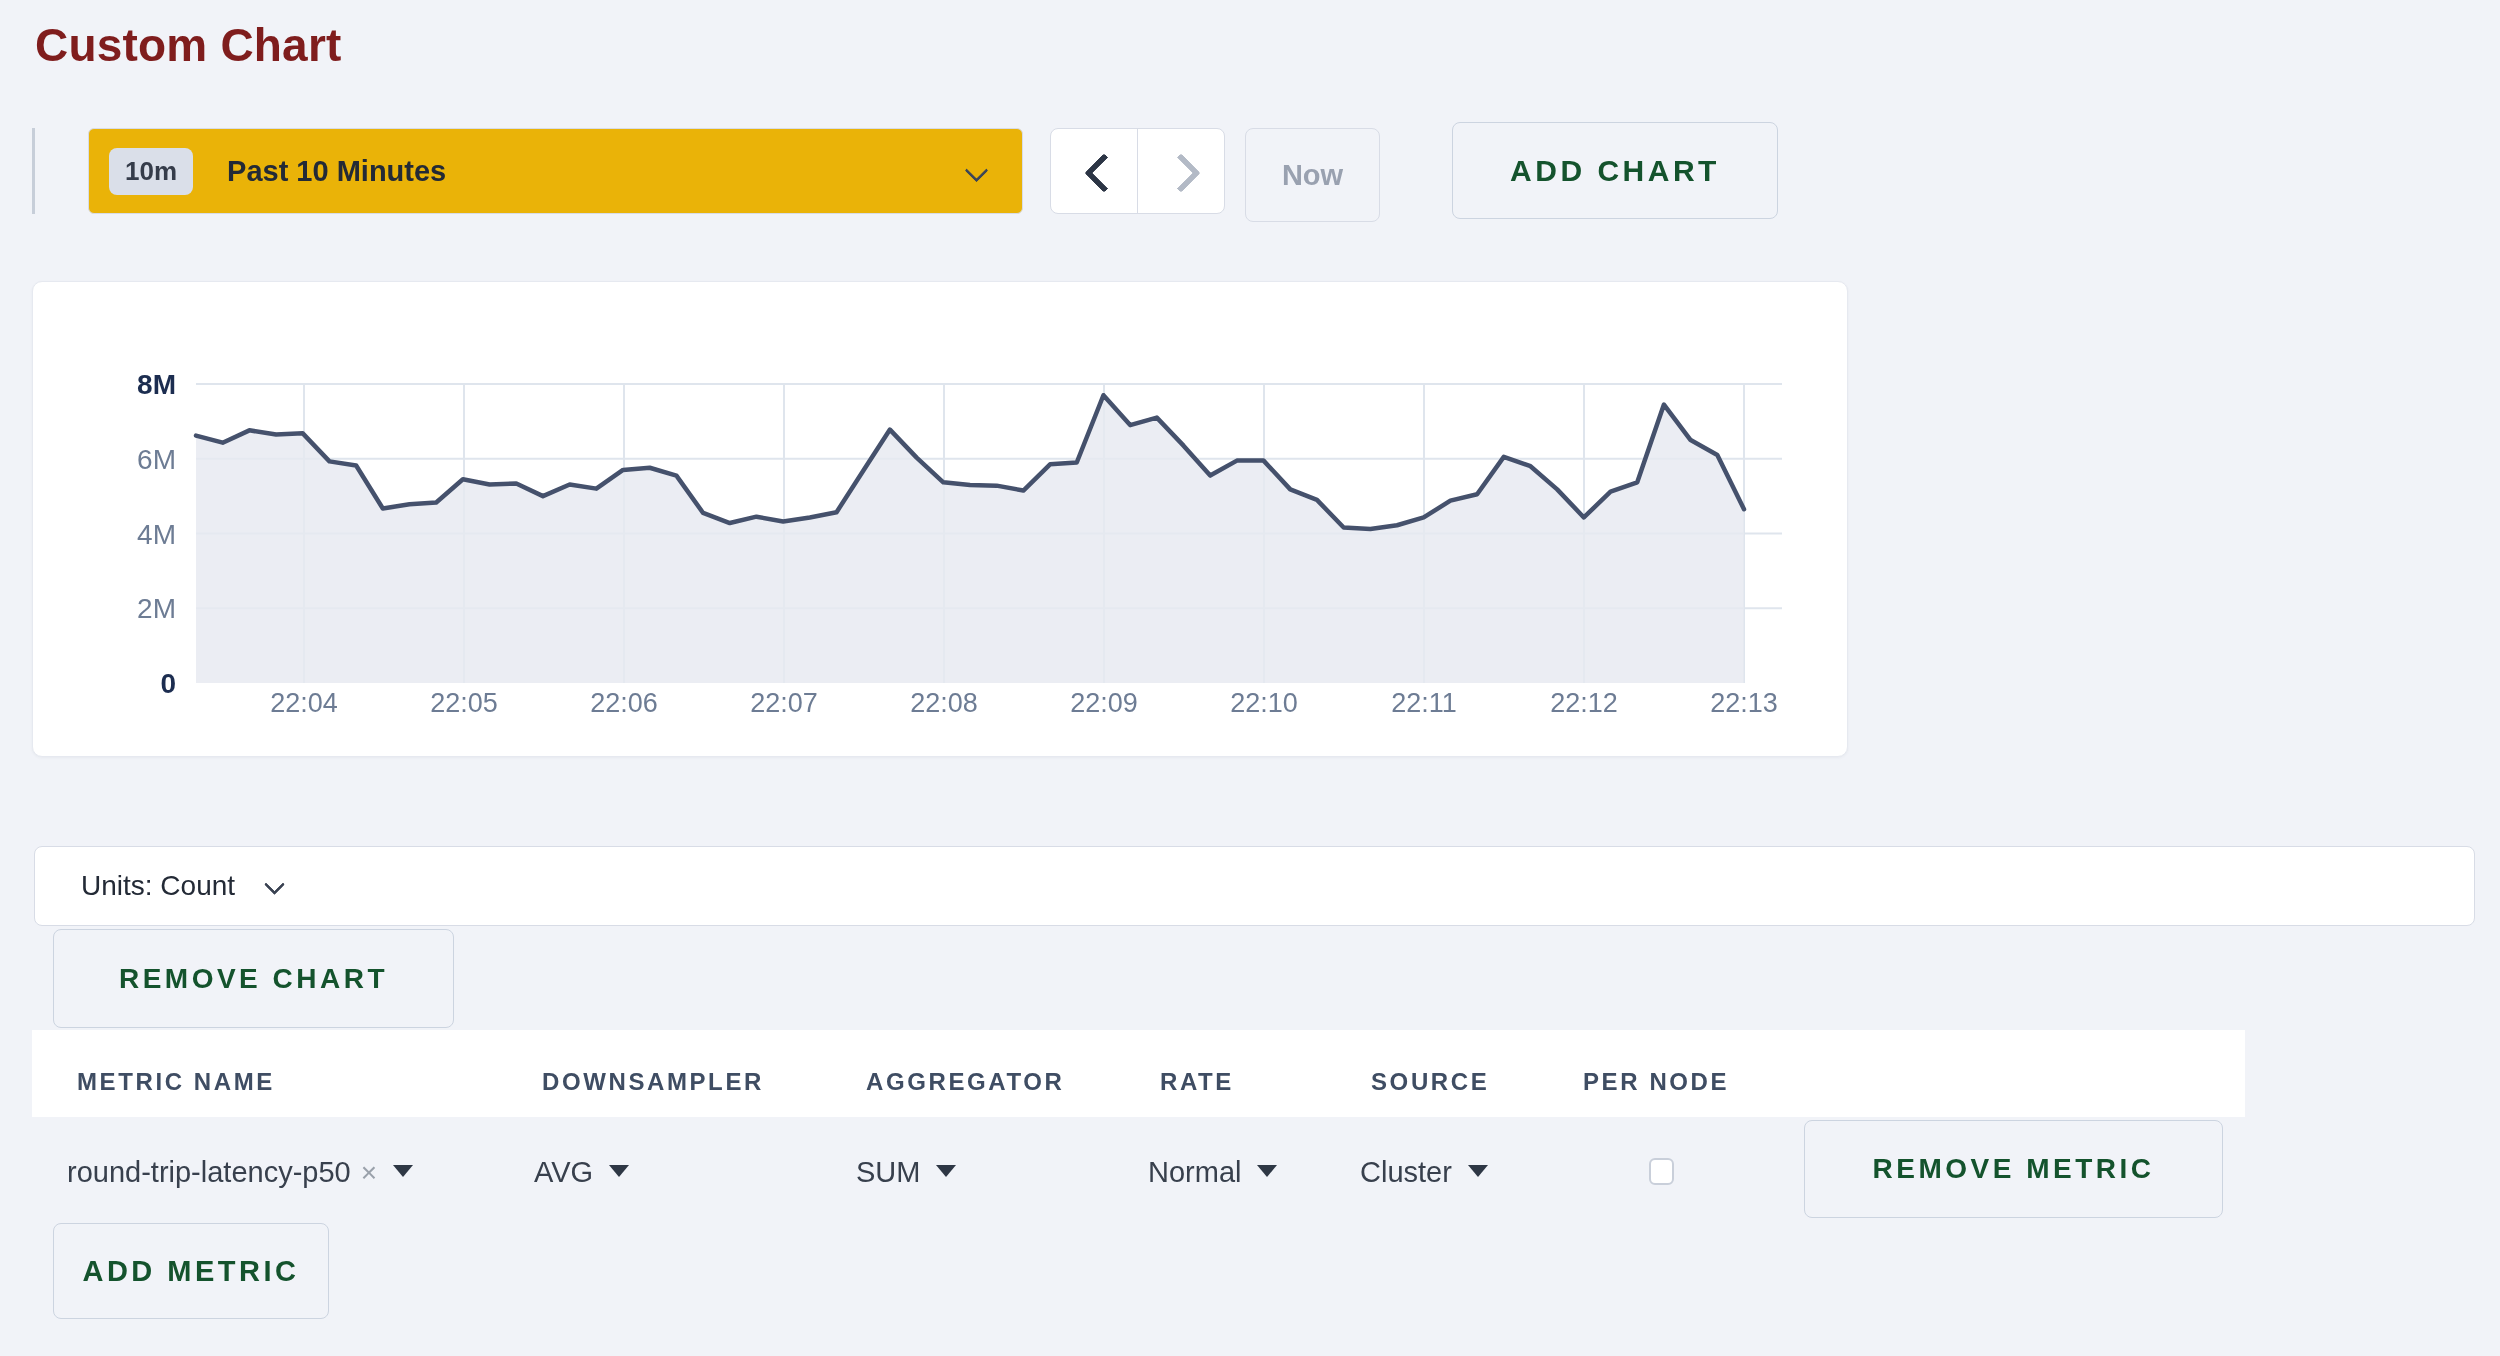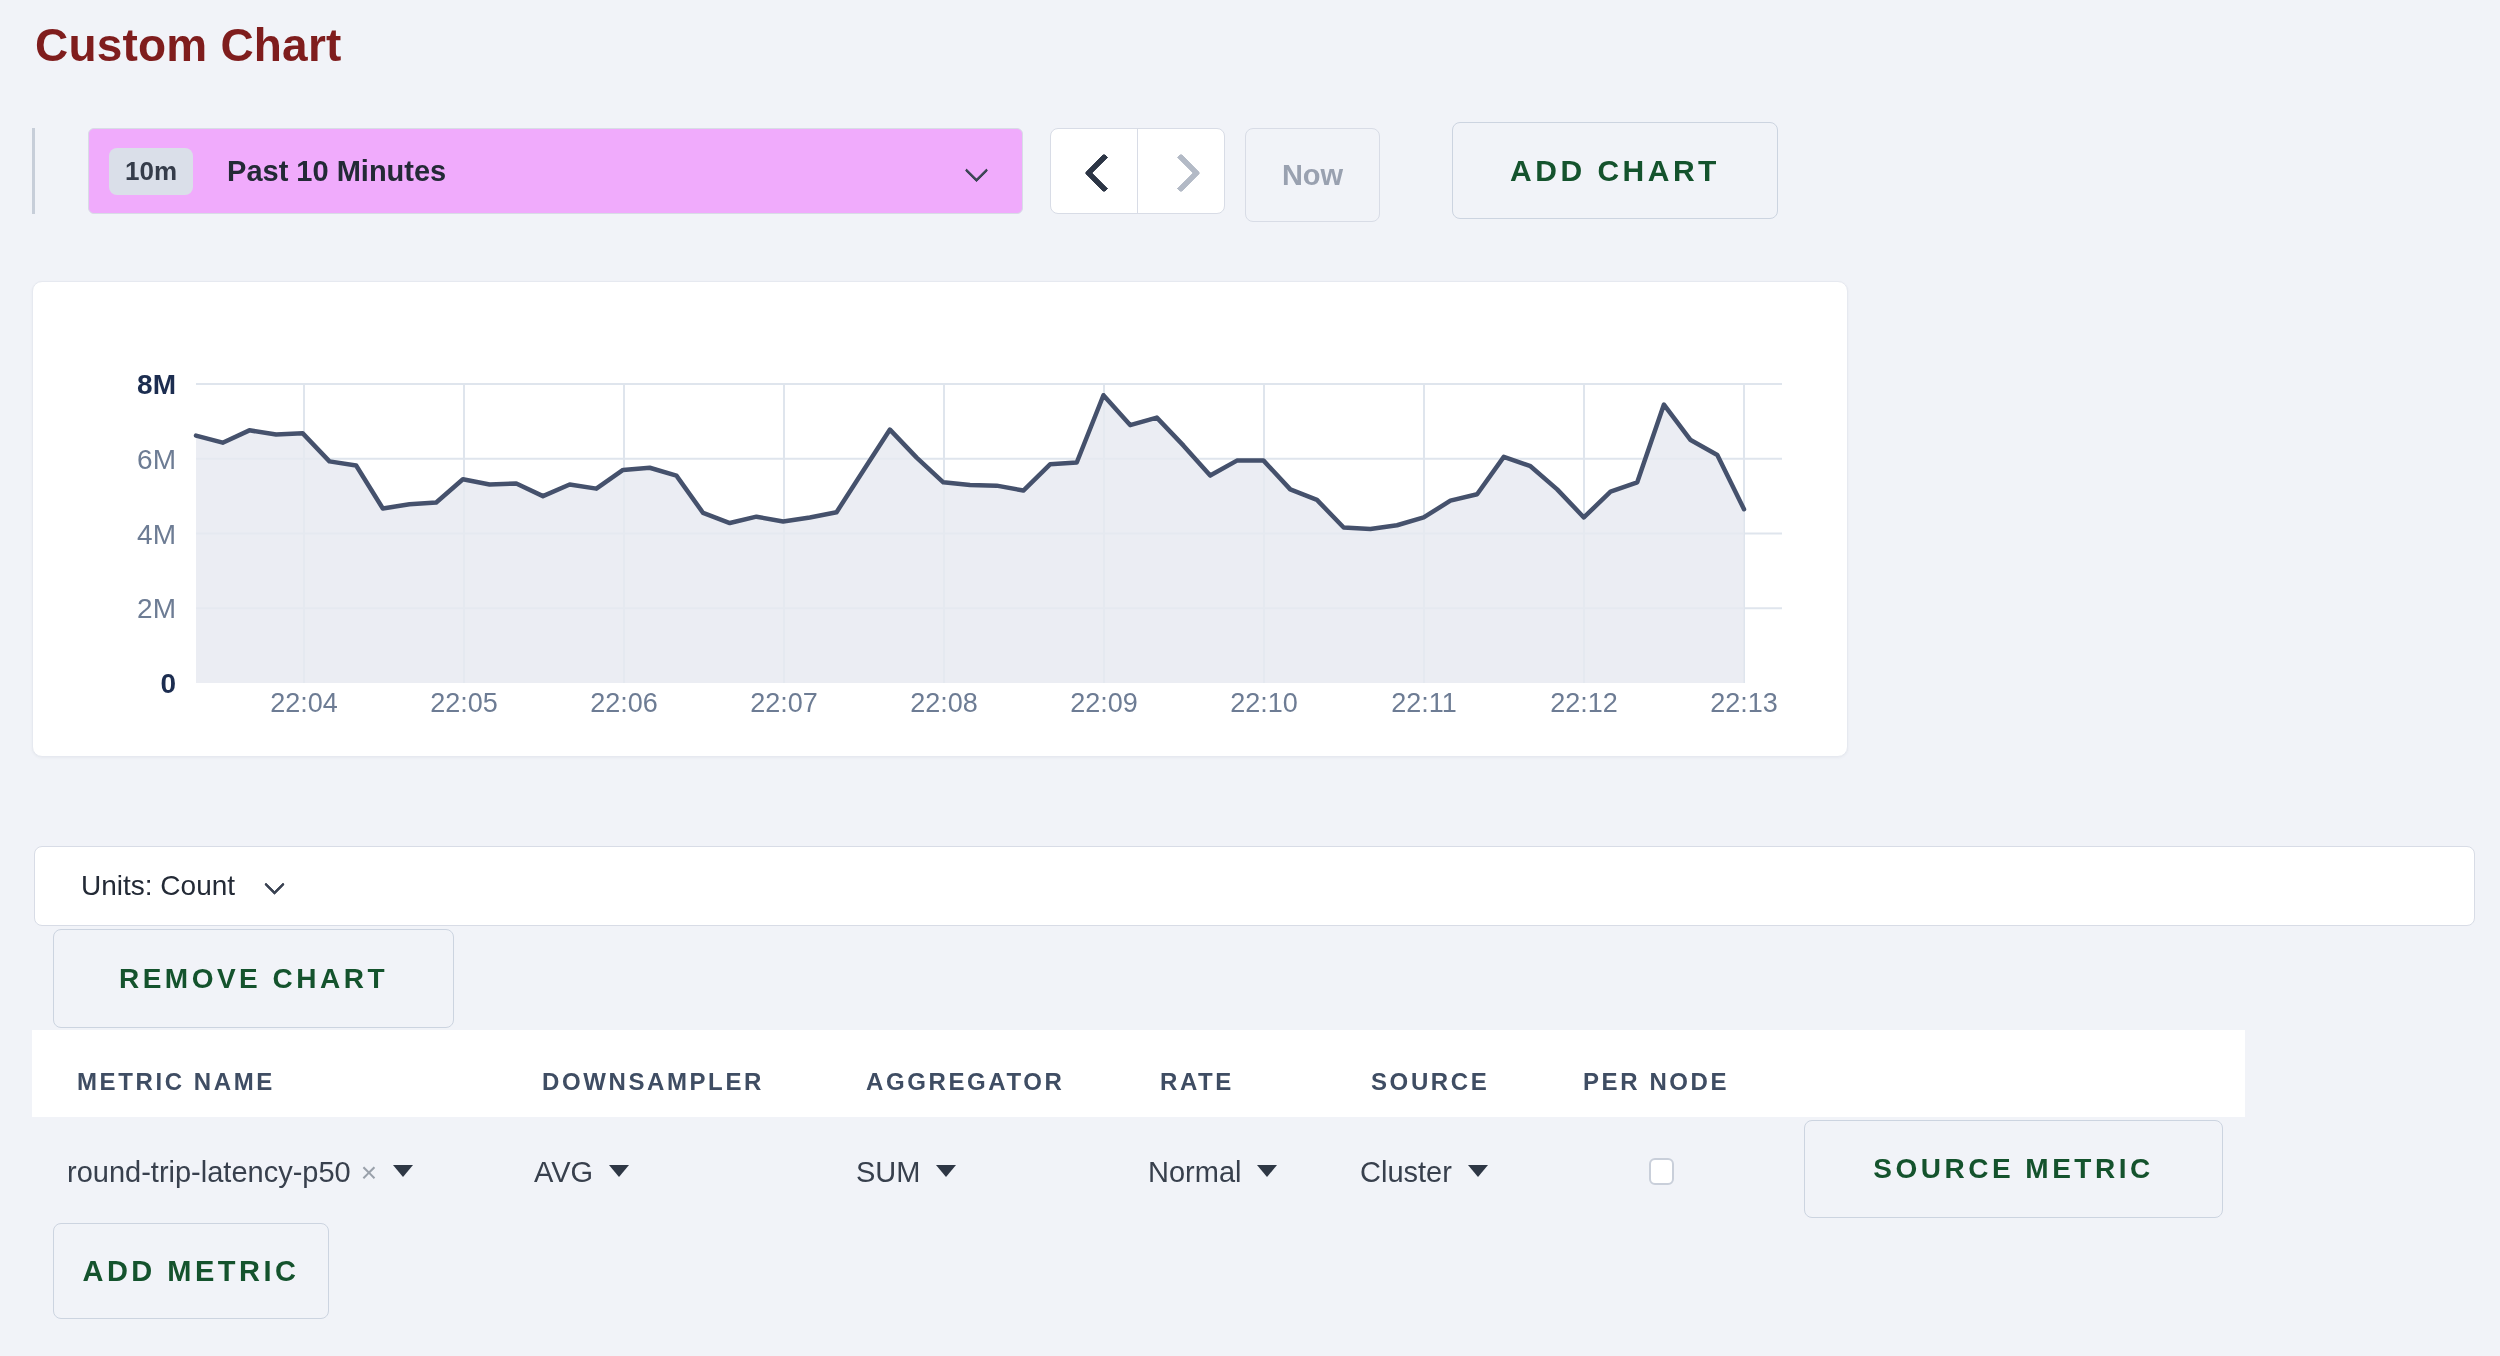--- a/index.html
+++ b/index.html
@@ -12,21 +12,21 @@
   .abs{position:absolute;}
 
   
   .page-title{
     left:35px;top:18px;font-size:46px;font-weight:700;color:#7f1d1d;letter-spacing:.2px;
   }
 
   
   .accent-bar{left:32px;top:128px;width:3px;height:86px;background:#c7ced9;}
   .time-select{
-    left:88px;top:128px;width:935px;height:86px;background:#f0abfc;
+    left:88px;top:128px;width:935px;height:86px;background:#eab308;
     border:1px solid #d8dce6;border-radius:6px;display:flex;align-items:center;
     box-sizing:border-box;cursor:pointer;
   }
   .range-badge{
     margin-left:20px;background:#dadfe9;border-radius:8px;padding:8px 16px;
     font-size:26px;font-weight:700;color:#353c4a;
   }
   .range-label{margin-left:34px;font-size:29px;font-weight:700;color:#232a36;}
   .chev-down{
     margin-left:auto;margin-right:34px;width:22px;height:22px;position:relative;
@@ -192,14 +192,14 @@
   <span>SUM</span><span class="caret"></span>
 </div>
 <div class="abs metric-row-text" style="left:1148px">
   <span>Normal</span><span class="caret"></span>
 </div>
 <div class="abs metric-row-text" style="left:1360px">
   <span>Cluster</span><span class="caret"></span>
 </div>
 <div class="abs checkbox"></div>
 
-<div class="abs action-btn remove-metric-btn">SOURCE METRIC</div>
+<div class="abs action-btn remove-metric-btn">REMOVE METRIC</div>
 <div class="abs action-btn add-metric-btn">ADD METRIC</div>
 
 </body></html>

